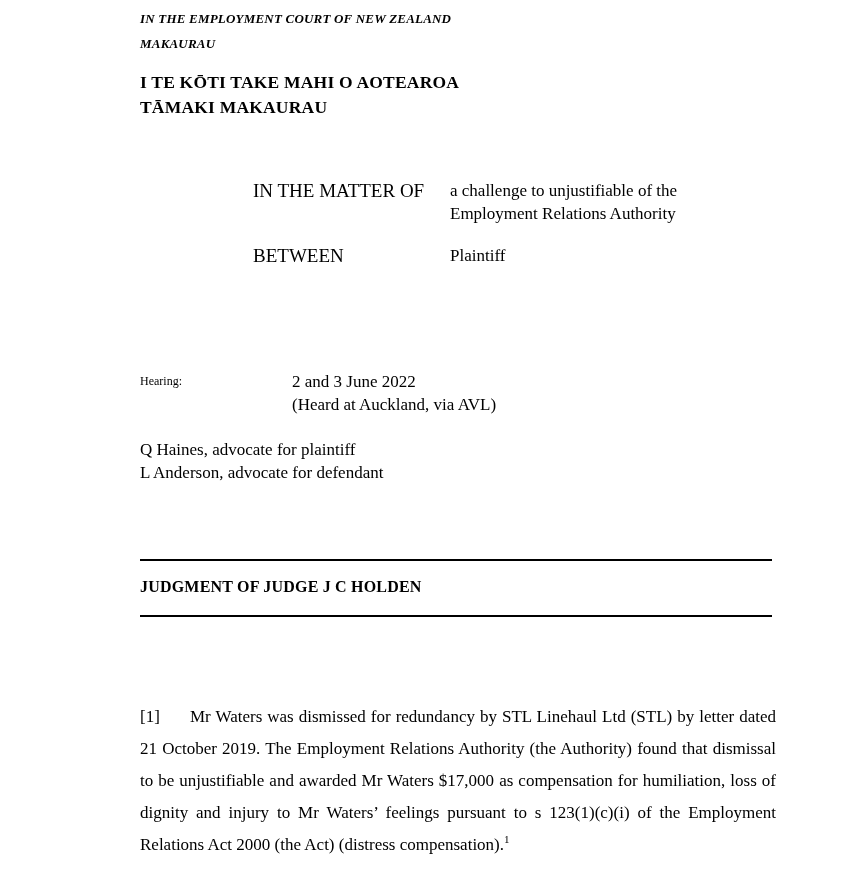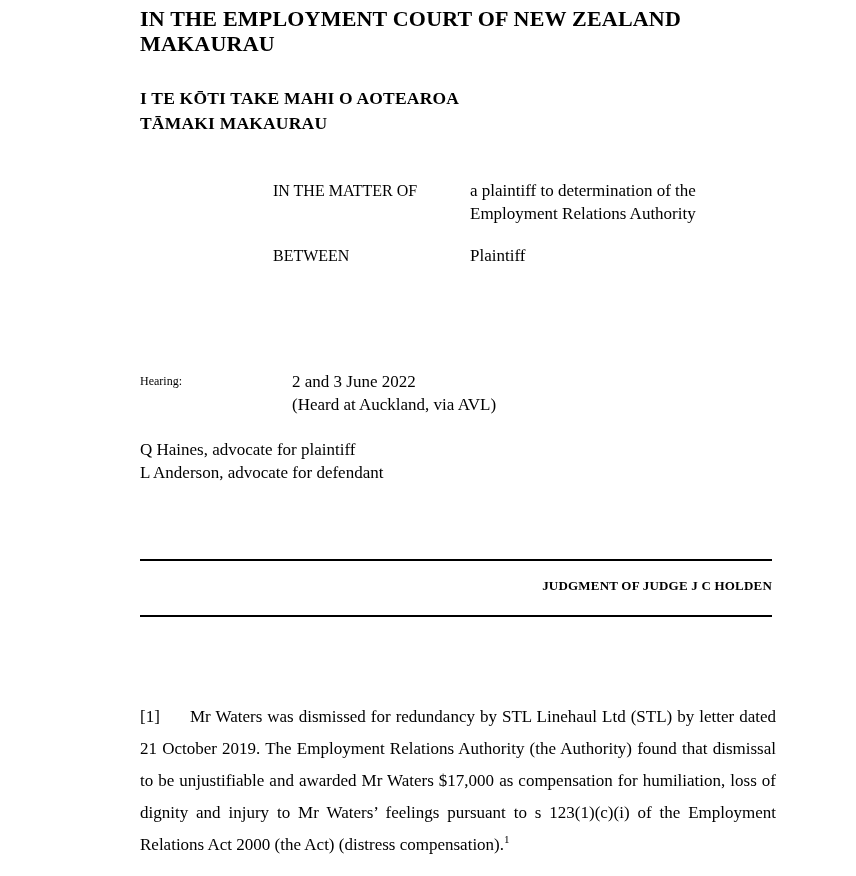--- a/index.html
+++ b/index.html
@@ -22,32 +22,32 @@
   }
 
   
   .court-heading {
     position: absolute;
     left: 140px;
     top: 6px;
     width: 640px;
   }
   .court-heading .line {
-    font-size: 22px;
+    font-size: 13px;
     font-weight: bold;
     line-height: 25px;
     letter-spacing: 0.2px;
     white-space: nowrap;
+    font-style: italic;
   }
   .maori-heading {
     position: absolute;
     left: 140px;
     top: 70px;
     width: 640px;
-    margin-top: 16px;
   }
   .maori-heading .line {
     font-size: 17.5px;
     font-weight: bold;
     line-height: 25px;
     letter-spacing: 0.2px;
     white-space: nowrap;
   }
 
   
@@ -73,24 +73,23 @@
     width: 540px;
   }
   .party-row {
     display: flex;
     align-items: flex-start;
     margin-bottom: 19px;
   }
   .party-label {
     width: 197px;
     flex: 0 0 197px;
-    font-size: 16px;
-    line-height: 23px;
-    white-space: nowrap;
-    margin-left: 20px;
+    font-size: 19px;
+    line-height: 23px;
+    white-space: nowrap;
   }
   .party-value {
     flex: 1 1 auto;
     font-size: 17px;
     line-height: 23px;
   }
   .party-value .sub {
     display: block;
   }
 
@@ -130,22 +129,22 @@
     height: 0;
     border-top: 2px solid #000000;
   }
   .rule-top { top: 559px; }
   .rule-bottom { top: 615px; }
   .judgment-title {
     position: absolute;
     left: 140px;
     top: 578px;
     width: 632px;
-    text-align: right;
-    font-size: 13px;
+    text-align: left;
+    font-size: 16px;
     font-weight: bold;
     letter-spacing: 0.2px;
     white-space: nowrap;
   }
 
   
   .body-text {
     position: absolute;
     left: 140px;
     top: 684px;
@@ -182,21 +181,21 @@
     <div class="line">I TE KŌTI TAKE MAHI O AOTEAROA</div>
     <div class="line">TĀMAKI MAKAURAU</div>
   </div>
 
 
   <div class="parties">
 
     <div class="party-row">
       <div class="party-label">IN THE MATTER OF</div>
       <div class="party-value">
-        <span class="sub">a plaintiff to determination of the</span>
+        <span class="sub">a challenge to unjustifiable of the</span>
         <span class="sub">Employment Relations Authority</span>
       </div>
     </div>
 
     <div class="party-row">
       <div class="party-label">BETWEEN</div>
       <div class="party-value">
         <span class="sub">Plaintiff</span>
       </div>
     </div>

